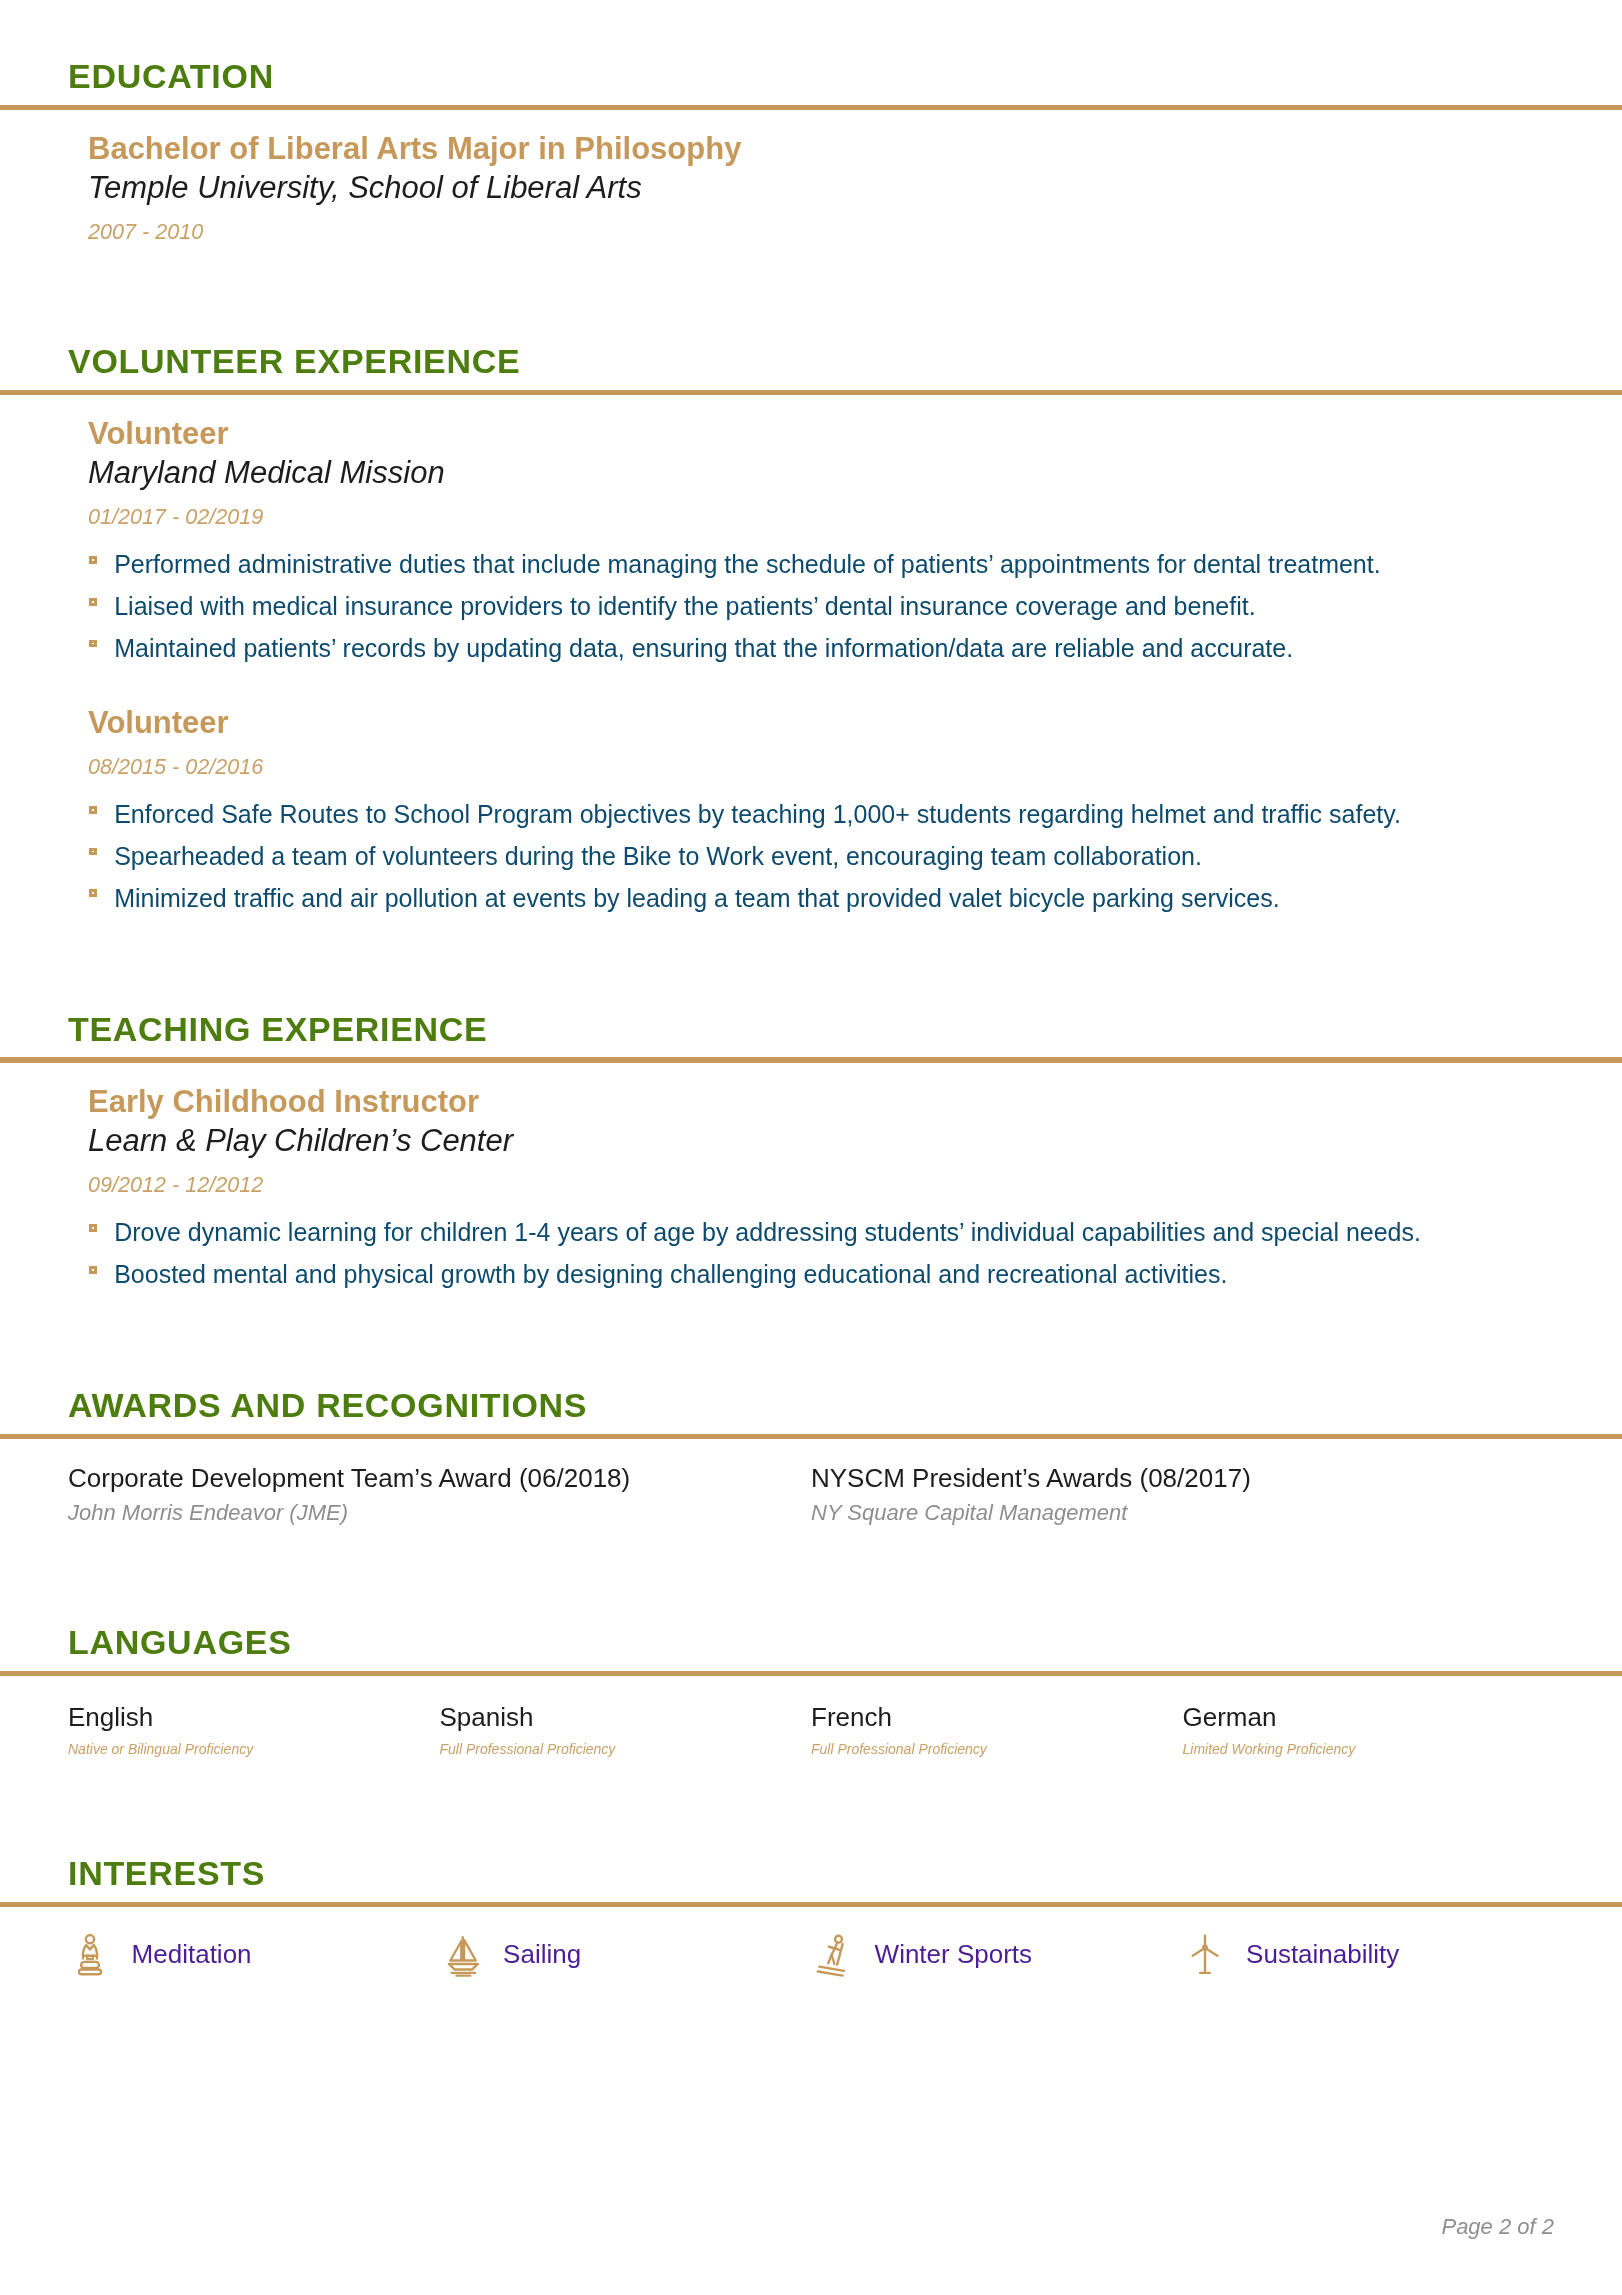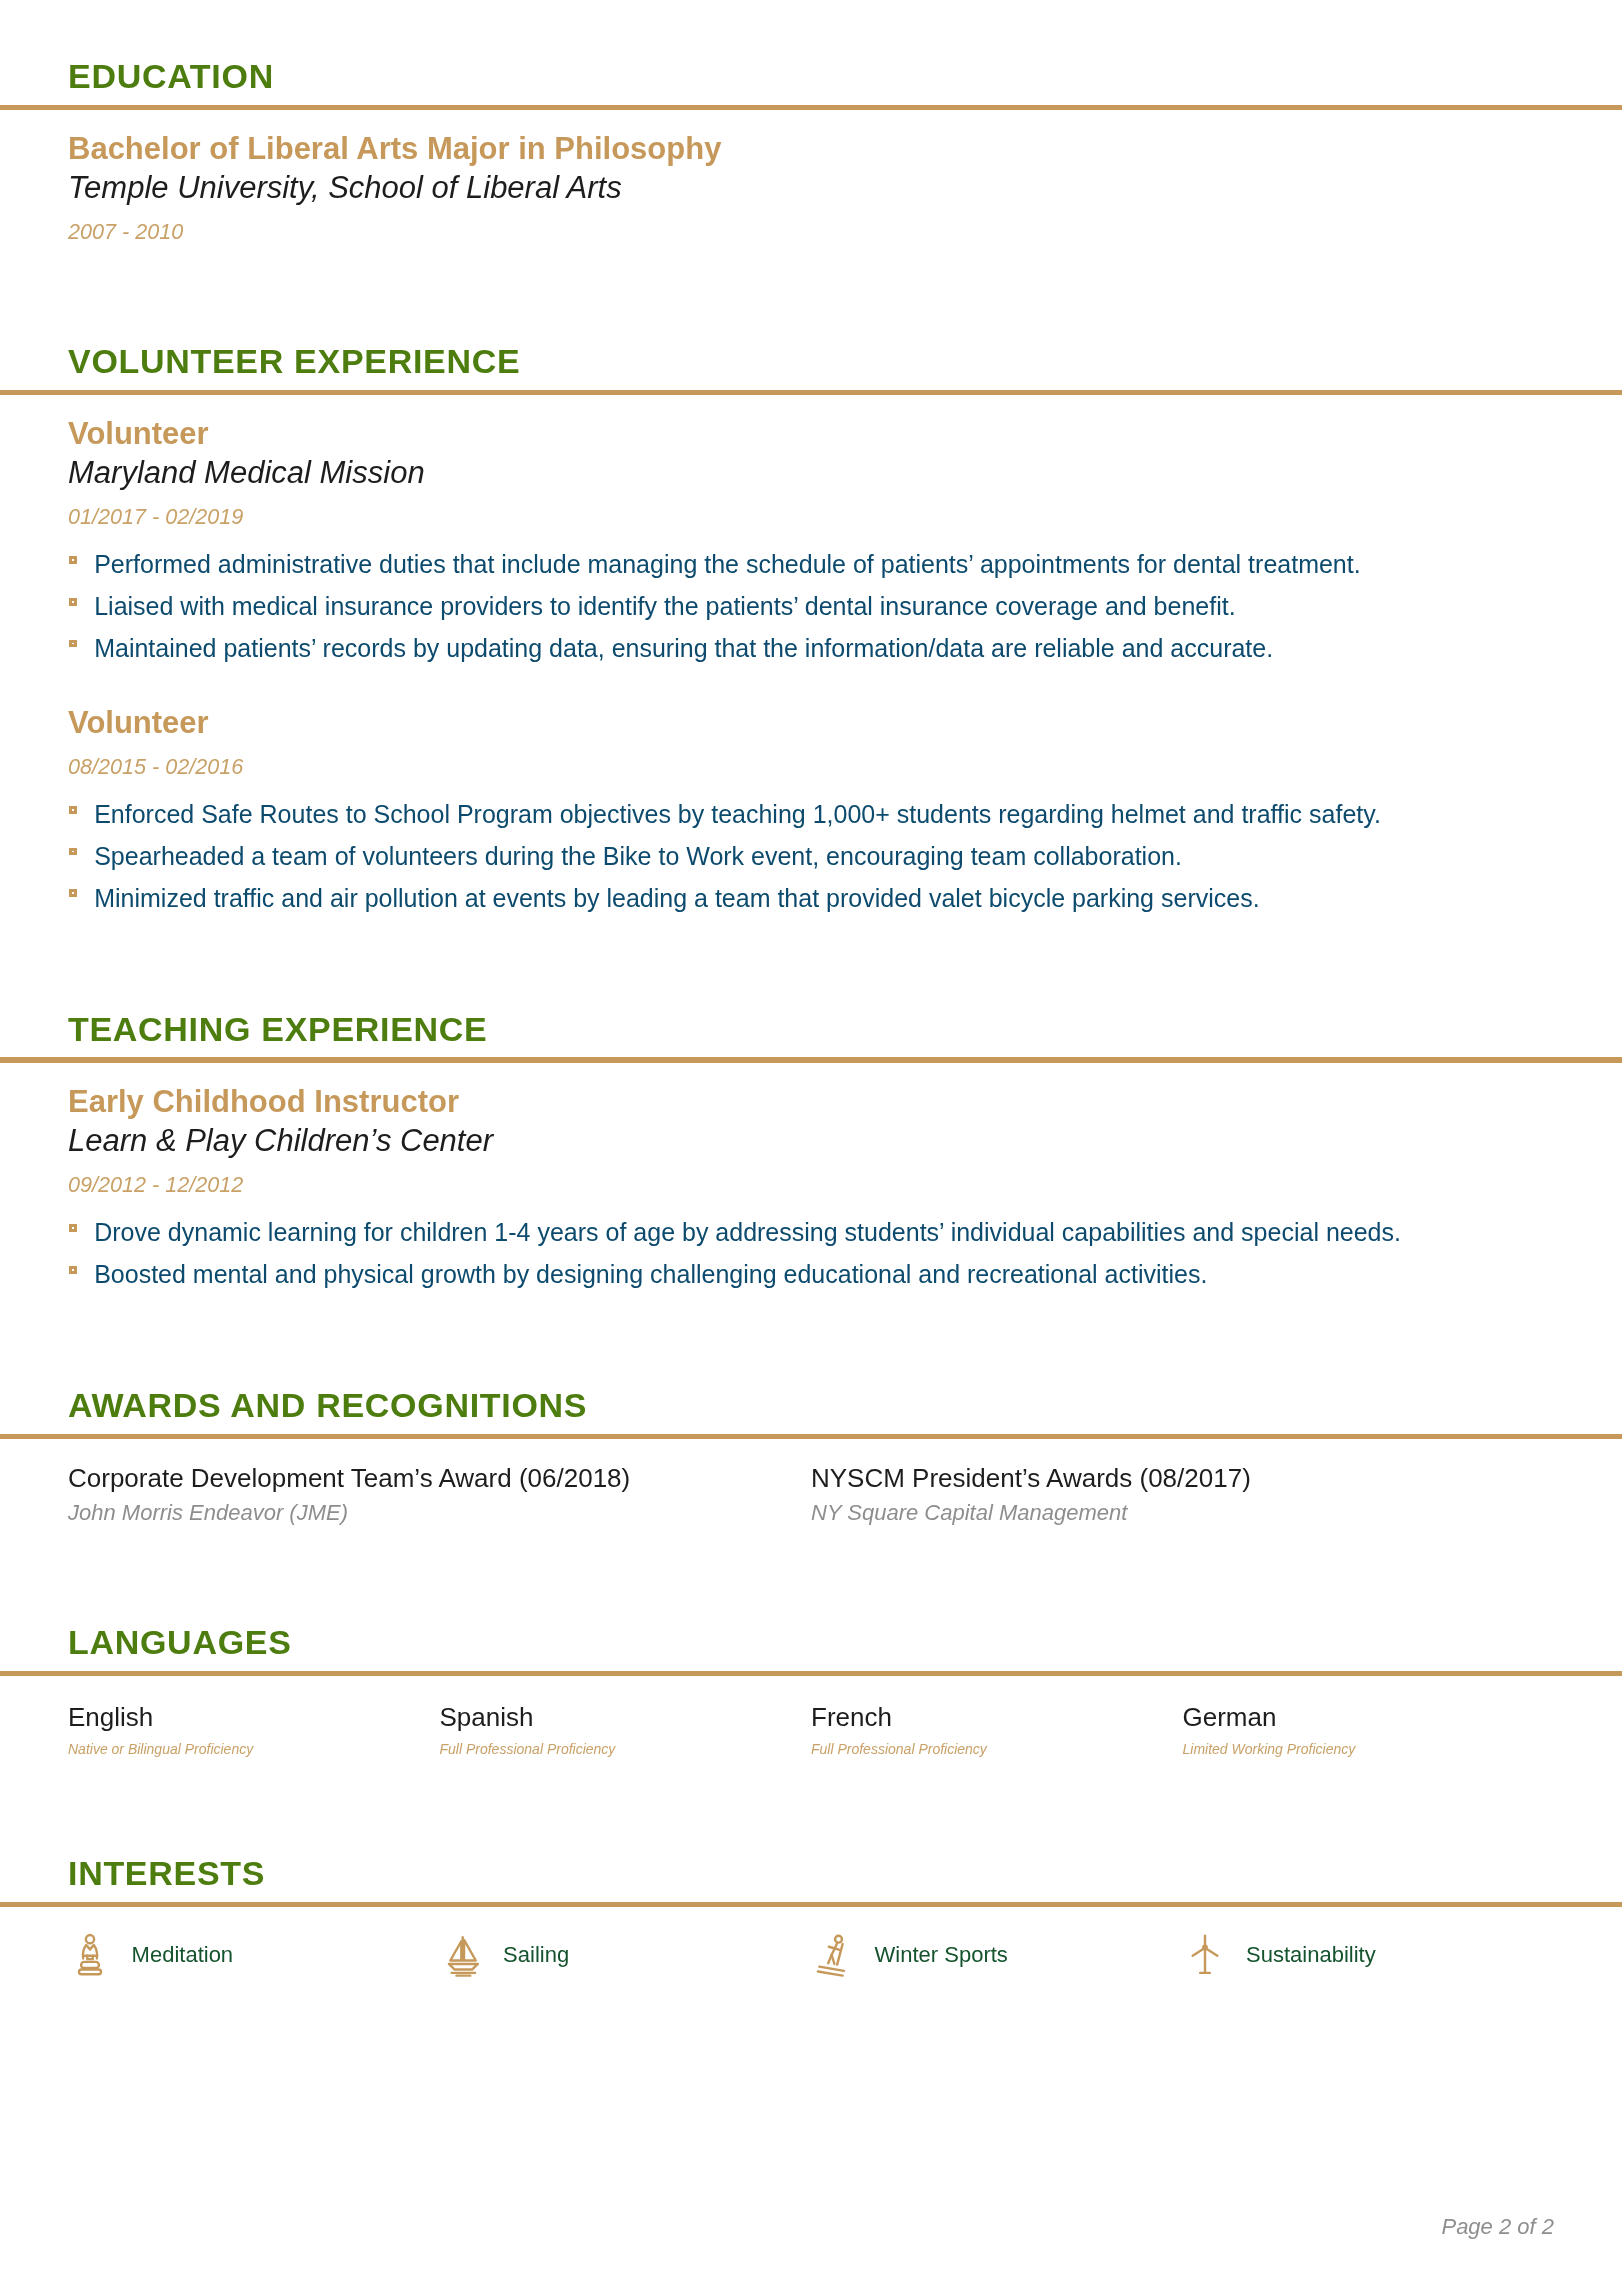--- a/index.html
+++ b/index.html
@@ -22,21 +22,21 @@
     color:#4d7c0f;
     letter-spacing:0.7px;
     line-height:1.1;
     margin-bottom:9.2px;
   }
   .rule {
     height:5.2px;
     background:#c6995b;
     margin:0 -68px;
   }
-  .entry { margin-top:21px; }
+  .entry { margin-top:21px;margin-left:20px; }
   .entry + .entry { margin-top:42px; }
   .entry-title {
     font-size:31px;
     font-weight:bold;
     color:#c6995b;
     line-height:1.15;
   }
   .entry-org {
     font-size:31px;
     font-weight:400;
@@ -89,21 +89,21 @@
     font-style:italic;
     color:#c9a167;
     margin-top:8px;
   }
   .interest {
     display:flex;
     align-items:center;
     gap:19.6px;
   }
   .interest svg { width:44px; height:44px; display:block; }
-  .interest .ilabel { font-size:22px; color:#14532d; }
+  .interest .ilabel { font-size:26px; color:#4c1d95; }
   .icon-stroke { fill:none; stroke:#c6995b; stroke-width:3.5; stroke-linecap:round; stroke-linejoin:round; }
   .footer {
     position:absolute;
     right:68px;
     top:2214px;
     font-size:22px;
     font-style:italic;
     color:#8e8e8e;
   }
 </style>

